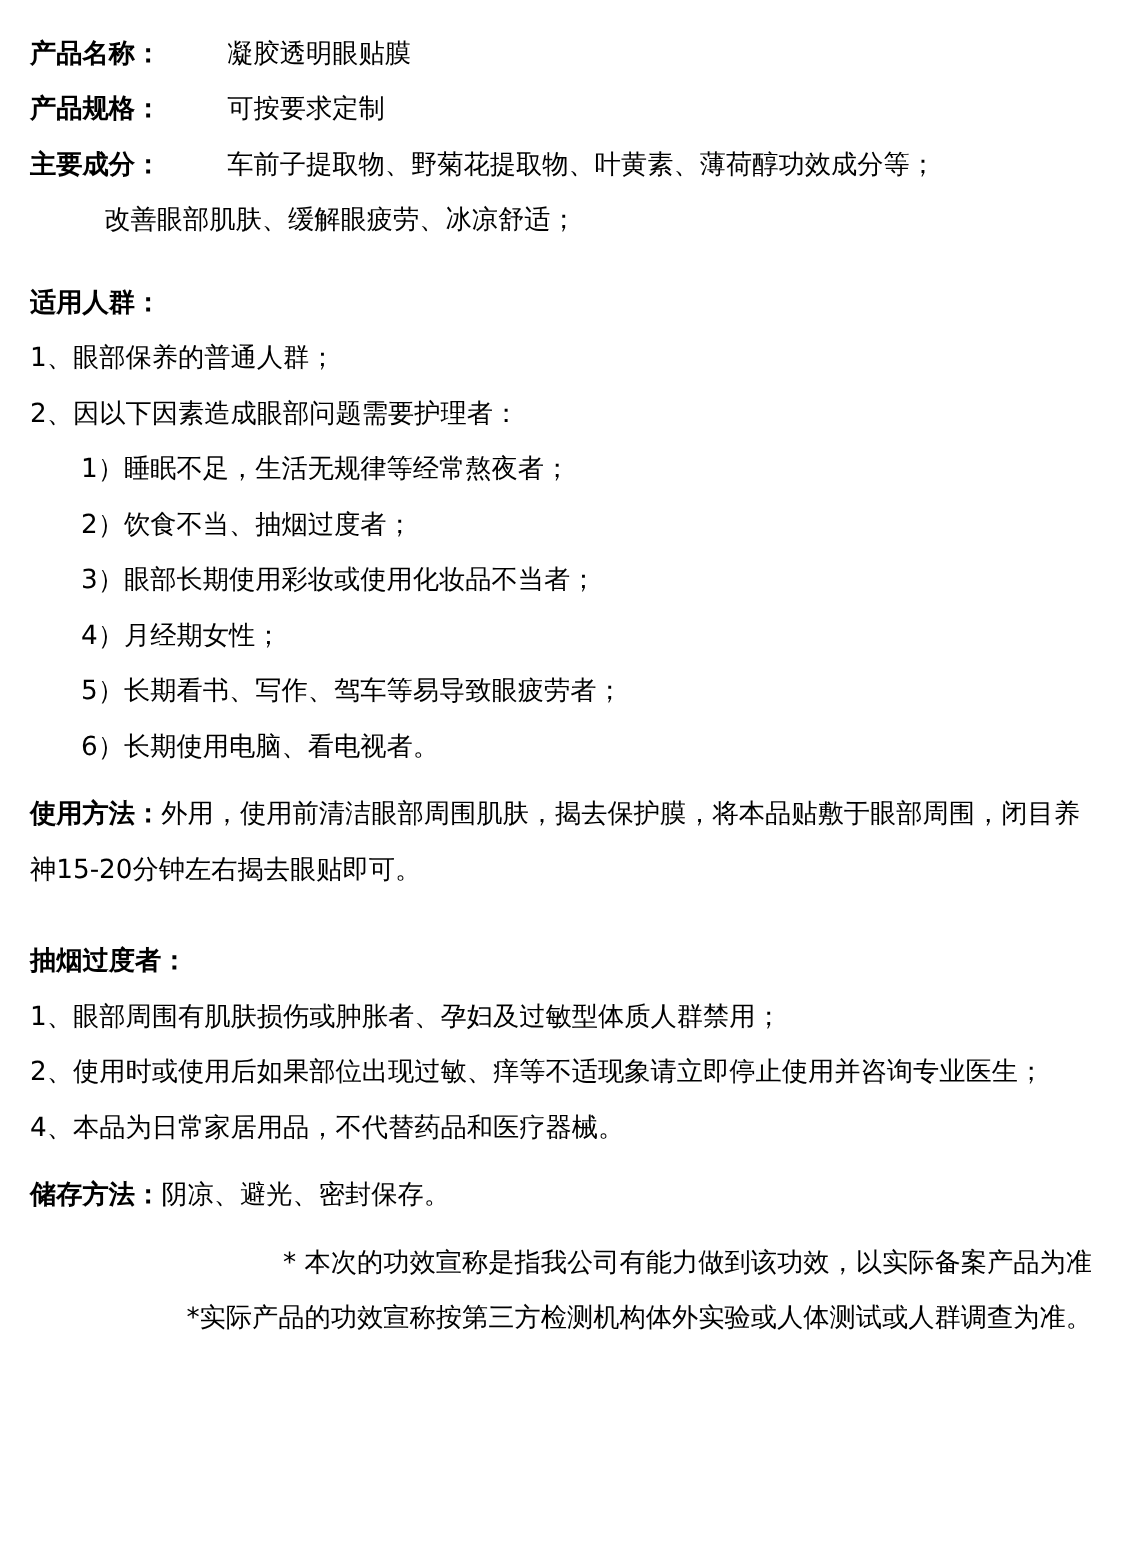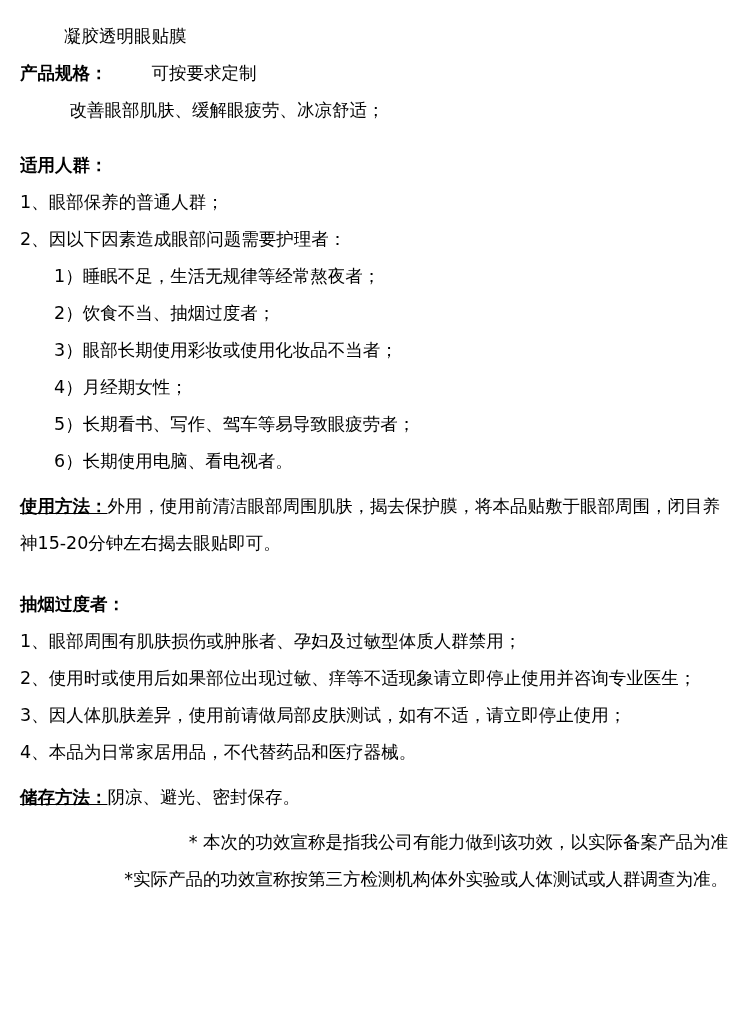--- a/index.html
+++ b/index.html
@@ -53,21 +53,20 @@
     padding-left: 34px;
     white-space: pre-wrap;
   }
   .para {
     font-size: 17.5px;
     line-height: 37px;
     white-space: pre-wrap;
   }
   .para .label {
     font-weight: bold;
-    text-decoration: underline;
   }
   .hang {
     font-size: 17.5px;
     line-height: 37px;
     white-space: pre-wrap;
     padding-left: 34px;
     text-indent: -34px;
   }
   .note {
     font-size: 17.5px;
@@ -77,28 +76,33 @@
   }
   .gap-sm { height: 8px; }
   .gap-md { height: 14px; }
 </style>
 </head>
 <body>
 
 <div class="page">
 
   <div class="heading-row">
+    <span class="label">产品名称：</span>
     <span class="value">凝胶透明眼贴膜</span>
   </div>
 
   <div class="heading-row">
     <span class="label">产品规格：</span>
     <span class="value">可按要求定制</span>
   </div>
 
+  <div class="heading-row">
+    <span class="label">主要成分：</span>
+    <span class="value">车前子提取物、野菊花提取物、叶黄素、薄荷醇功效成分等；</span>
+  </div>
 
   <div class="heading-row">
     <span class="value"> 改善眼部肌肤、缓解眼疲劳、冰凉舒适；</span>
   </div>
 
   <div class="gap-sm"></div>
 
   <div class="section-title">适用人群：</div>
 
   <div class="item">1、眼部保养的普通人群；</div>
@@ -114,21 +118,20 @@
   <div class="gap-sm"></div>
 
   <div class="para"><span class="label">使用方法：</span><span>外用，使用前清洁眼部周围肌肤，揭去保护膜，将本品贴敷于眼部周围，闭目养神15-20分钟左右揭去眼贴即可。</span></div>
 
   <div class="gap-md"></div>
 
   <div class="section-title">抽烟过度者：</div>
 
   <div class="hang">1、眼部周围有肌肤损伤或肿胀者、孕妇及过敏型体质人群禁用；</div>
   <div class="hang">2、使用时或使用后如果部位出现过敏、痒等不适现象请立即停止使用并咨询专业医生；</div>
-  <div class="hang">3、因人体肌肤差异，使用前请做局部皮肤测试，如有不适，请立即停止使用；</div>
   <div class="hang">4、本品为日常家居用品，不代替药品和医疗器械。</div>
 
   <div class="gap-sm"></div>
 
   <div class="para"><span class="label">储存方法：</span><span>阴凉、避光、密封保存。</span></div>
 
   <div class="gap-sm"></div>
 
   <div class="note">* 本次的功效宣称是指我公司有能力做到该功效，以实际备案产品为准</div>
   <div class="note">*实际产品的功效宣称按第三方检测机构体外实验或人体测试或人群调查为准。</div>

